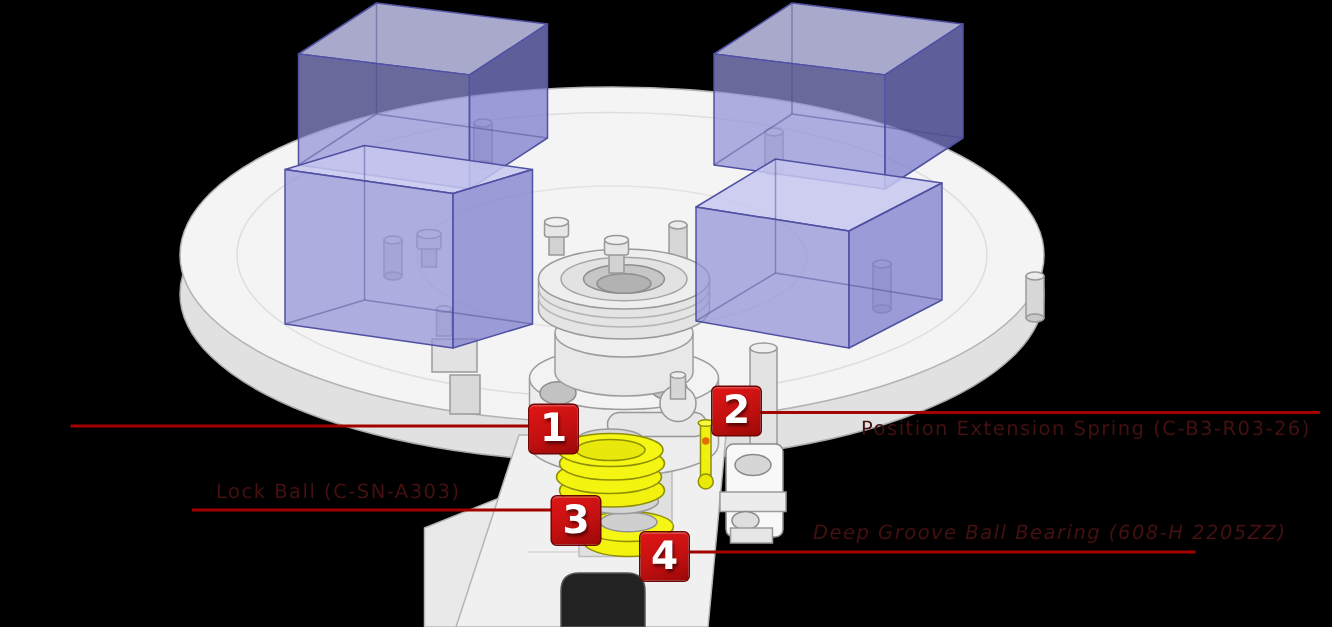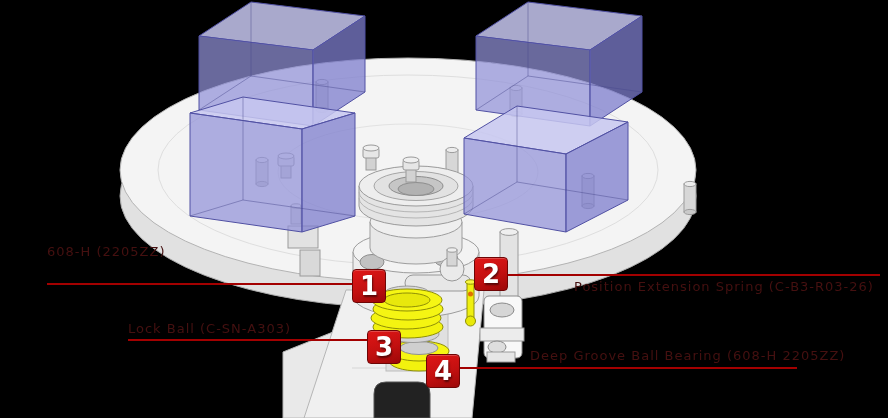--- a/index.html
+++ b/index.html
@@ -25,22 +25,22 @@
   .marker-1{left:352px;top:269px;}
   .marker-2{left:474px;top:257px;}
   .marker-3{left:367px;top:330px;}
   .marker-4{left:426px;top:354px;}
   .callout-label{
     position:absolute;color:#451010;font-size:13px;line-height:16px;
     letter-spacing:1px;white-space:nowrap;
   }
   .label-1{left:47px;top:244px;}
   .label-2{left:562px;top:279px;margin-left:12px;}
-  .label-3{left:128px;top:321px;text-align:center;}
-  .label-4{left:530px;top:348px;}
+  .label-3{left:144px;top:321px;text-align:center;}
+  .label-4{left:542px;top:348px;font-style:italic;}
 </style>
 </head>
 <body>
 
 <div class="stage">
 
   <svg width="888" height="418" viewBox="0 0 888 418">
 
     <g>
       <ellipse cx="408" cy="196" rx="288" ry="112" fill="#e1e1e1" stroke="#ababab"></ellipse>
@@ -227,19 +227,18 @@
   <div class="callout-line line-2"></div>
   <div class="callout-line line-3"></div>
   <div class="callout-line line-4"></div>
 
   <div class="marker marker-1">1</div>
   <div class="marker marker-2">2</div>
   <div class="marker marker-3">3</div>
   <div class="marker marker-4">4</div>
 
   <div class="callout-label label-1">
-    <div>608-H (2205ZZ)</div>
   </div>
   <div class="callout-label label-2">Position Extension Spring (C-B3-R03-26)</div>
   <div class="callout-label label-3">Lock Ball (C-SN-A303)</div>
   <div class="callout-label label-4">Deep Groove Ball Bearing (608-H 2205ZZ)</div>
 
 </div>
 
 </body></html>

